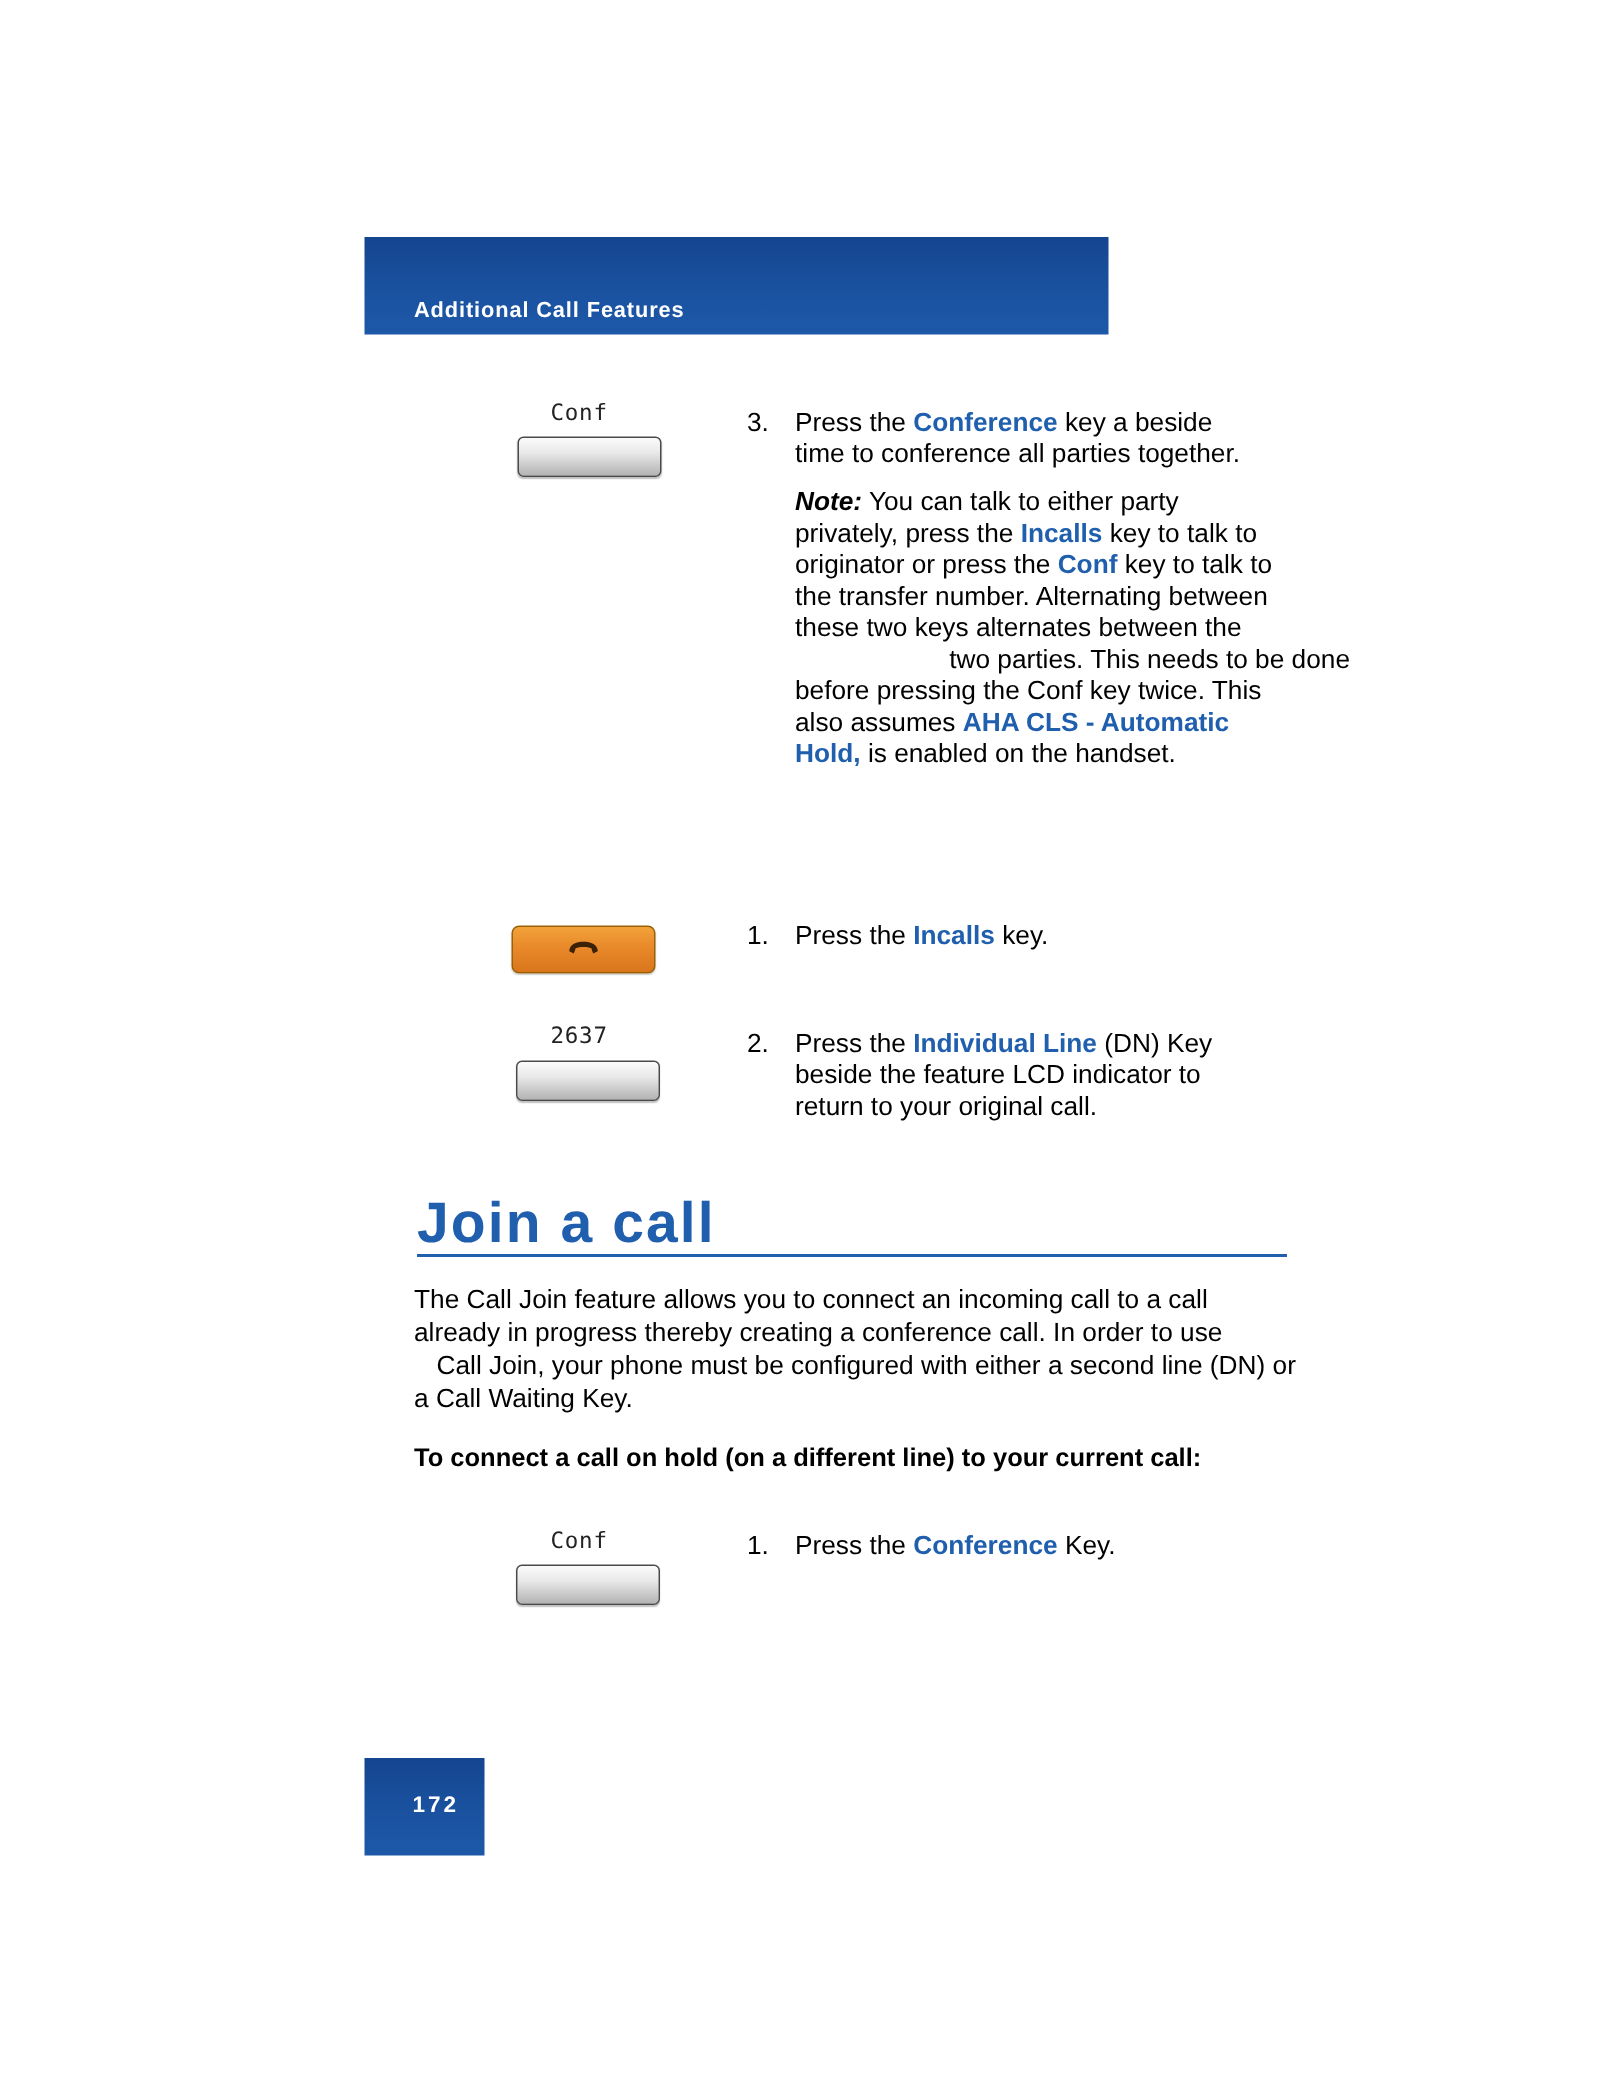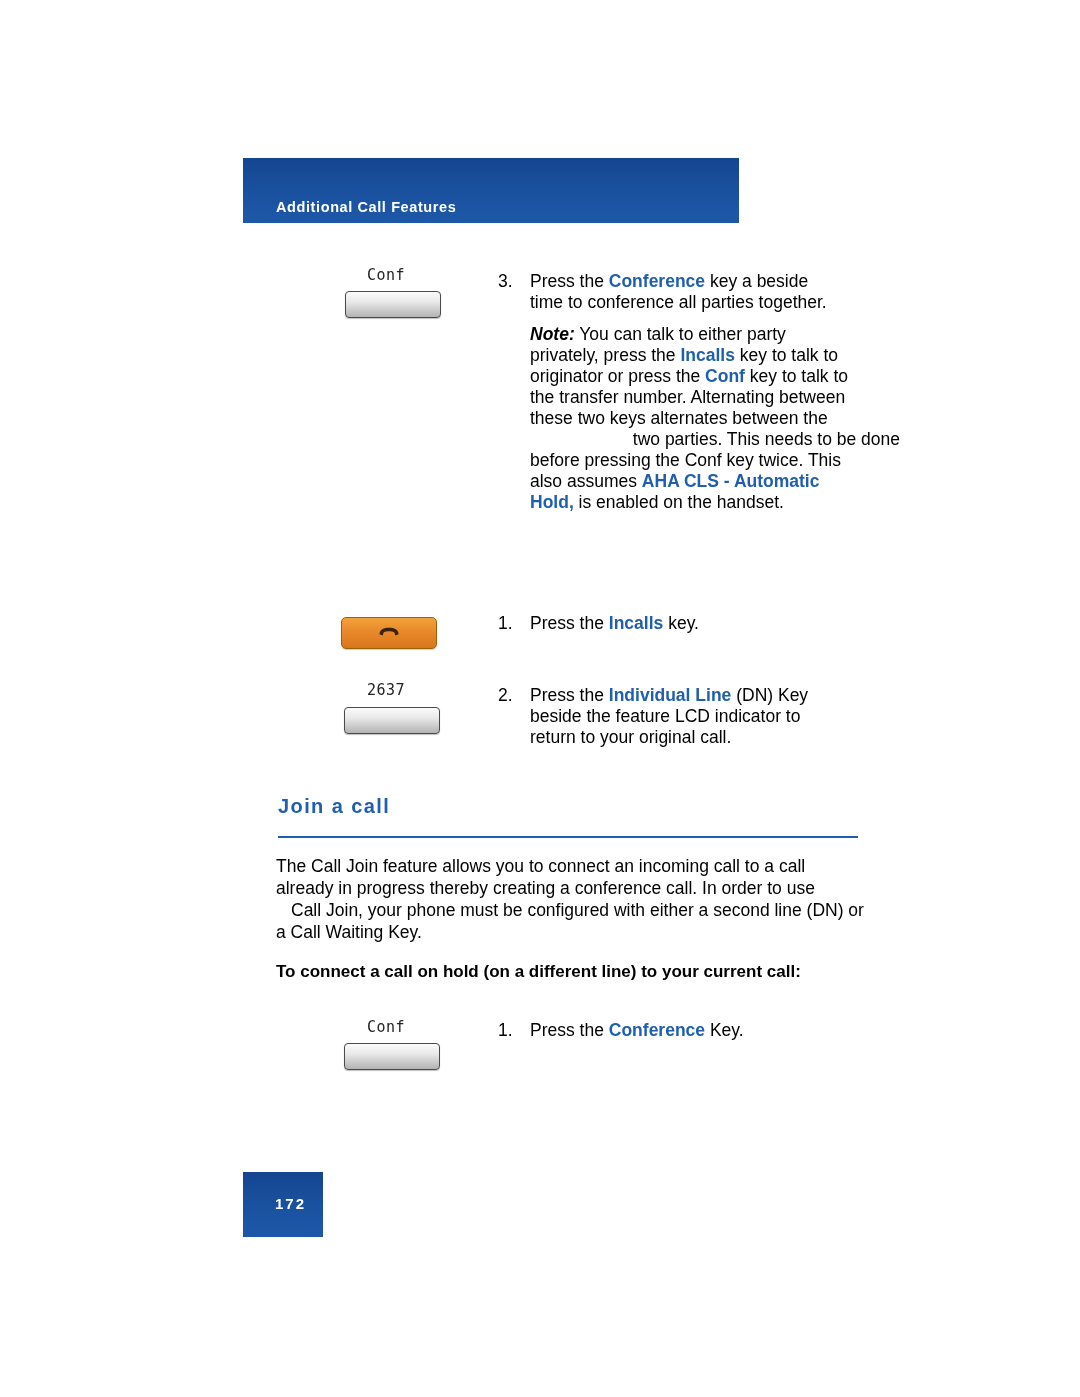--- a/index.html
+++ b/index.html
@@ -93,21 +93,21 @@
     top: 9px;
     width: 22px;
     height: 11px;
   }
 
   
   .section-heading {
     position: absolute;
     left: 255px;
     top: 795px;
-    font-size: 20px;
+    font-size: 38px;
     font-weight: bold;
     color: #1f5fae;
     letter-spacing: 1.4px;
   }
   .section-rule {
     position: absolute;
     left: 255px;
     top: 836px;
     width: 580px;
     height: 2px;

